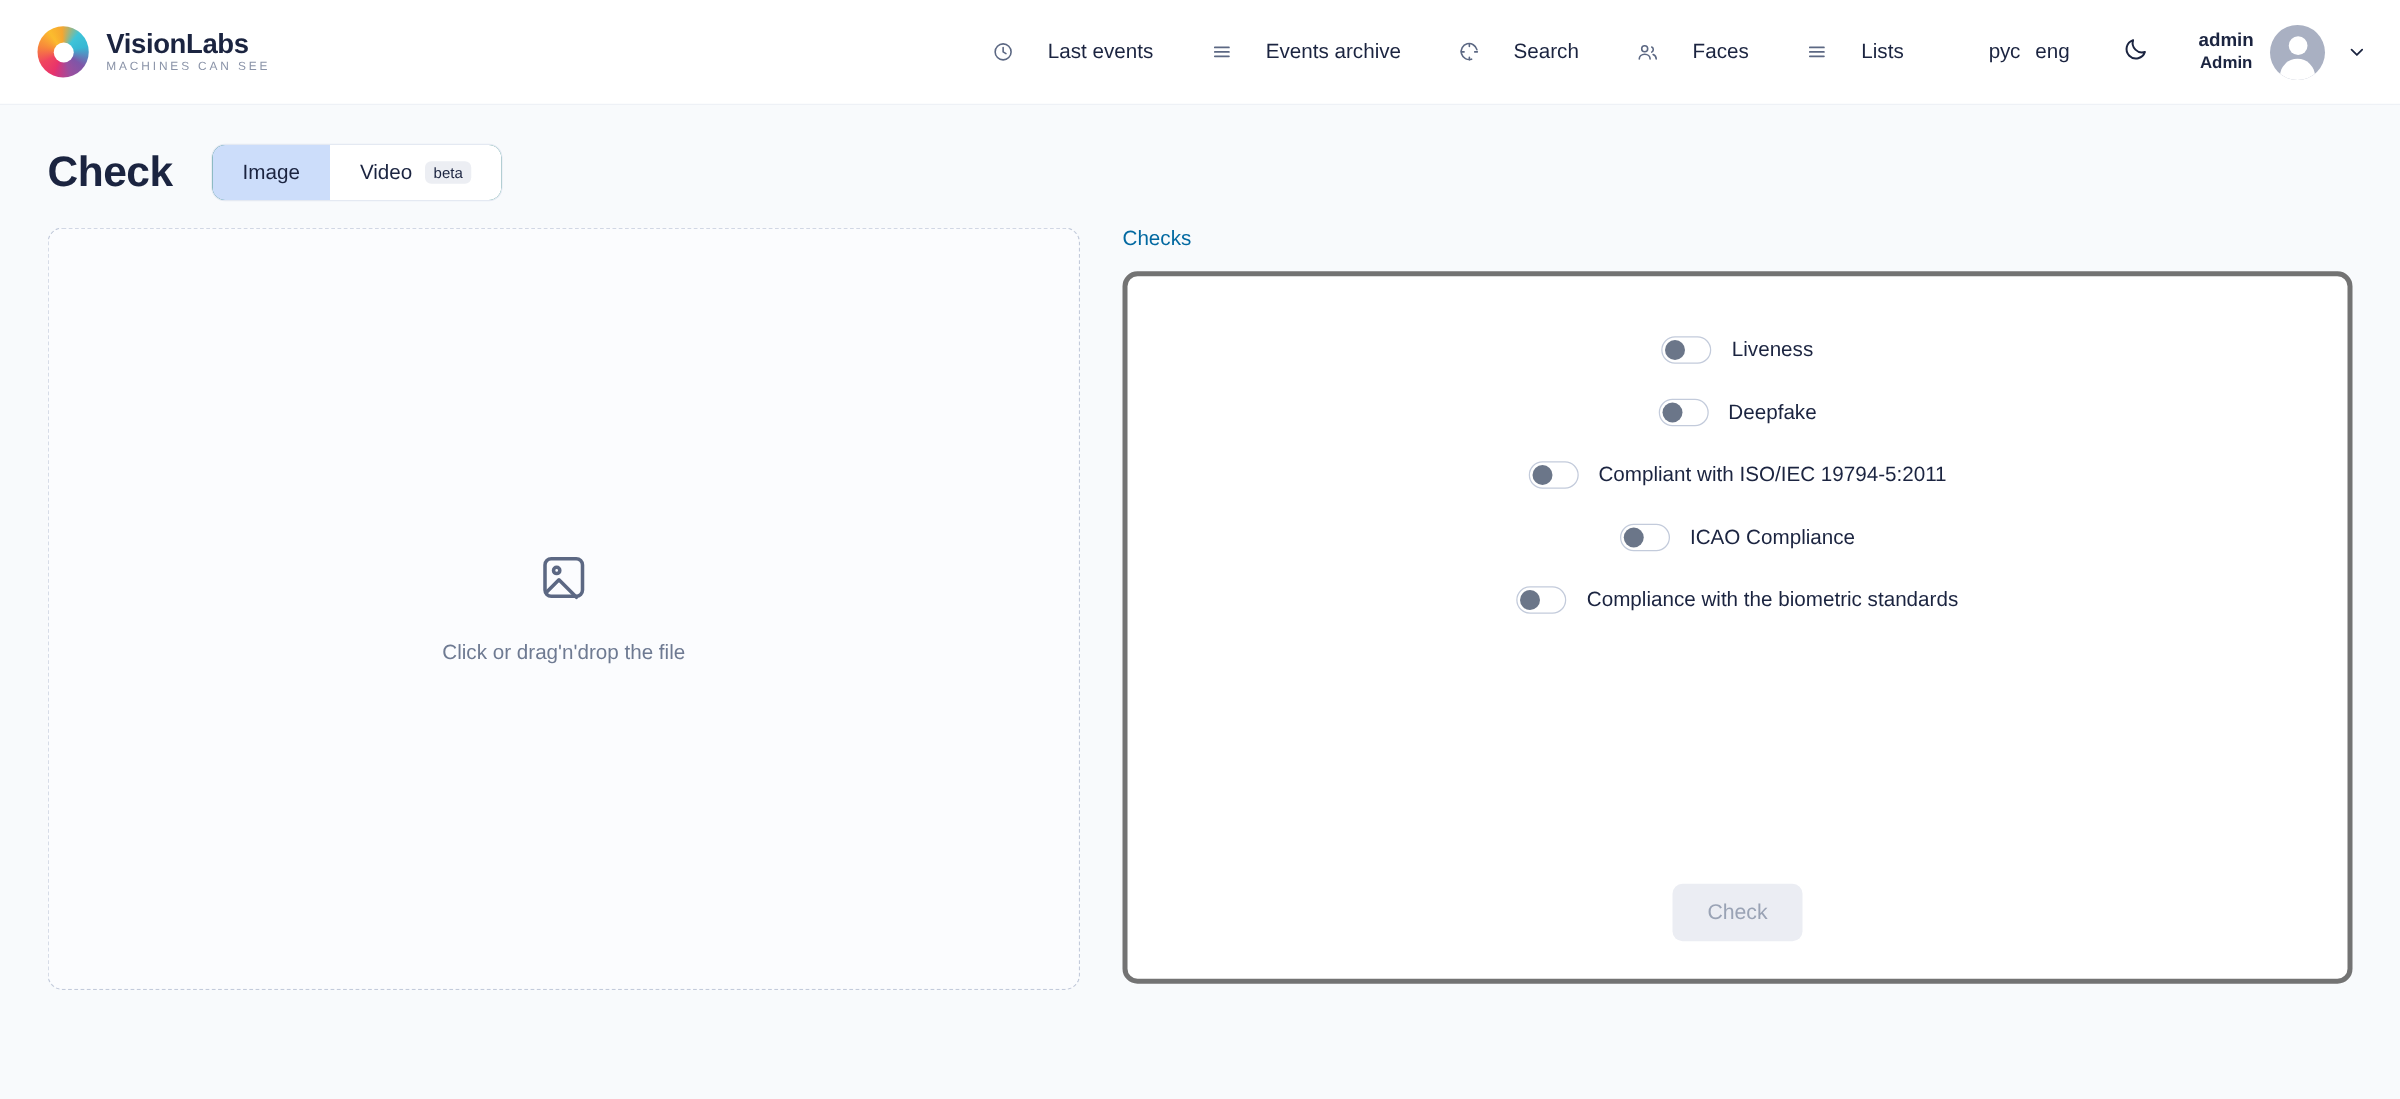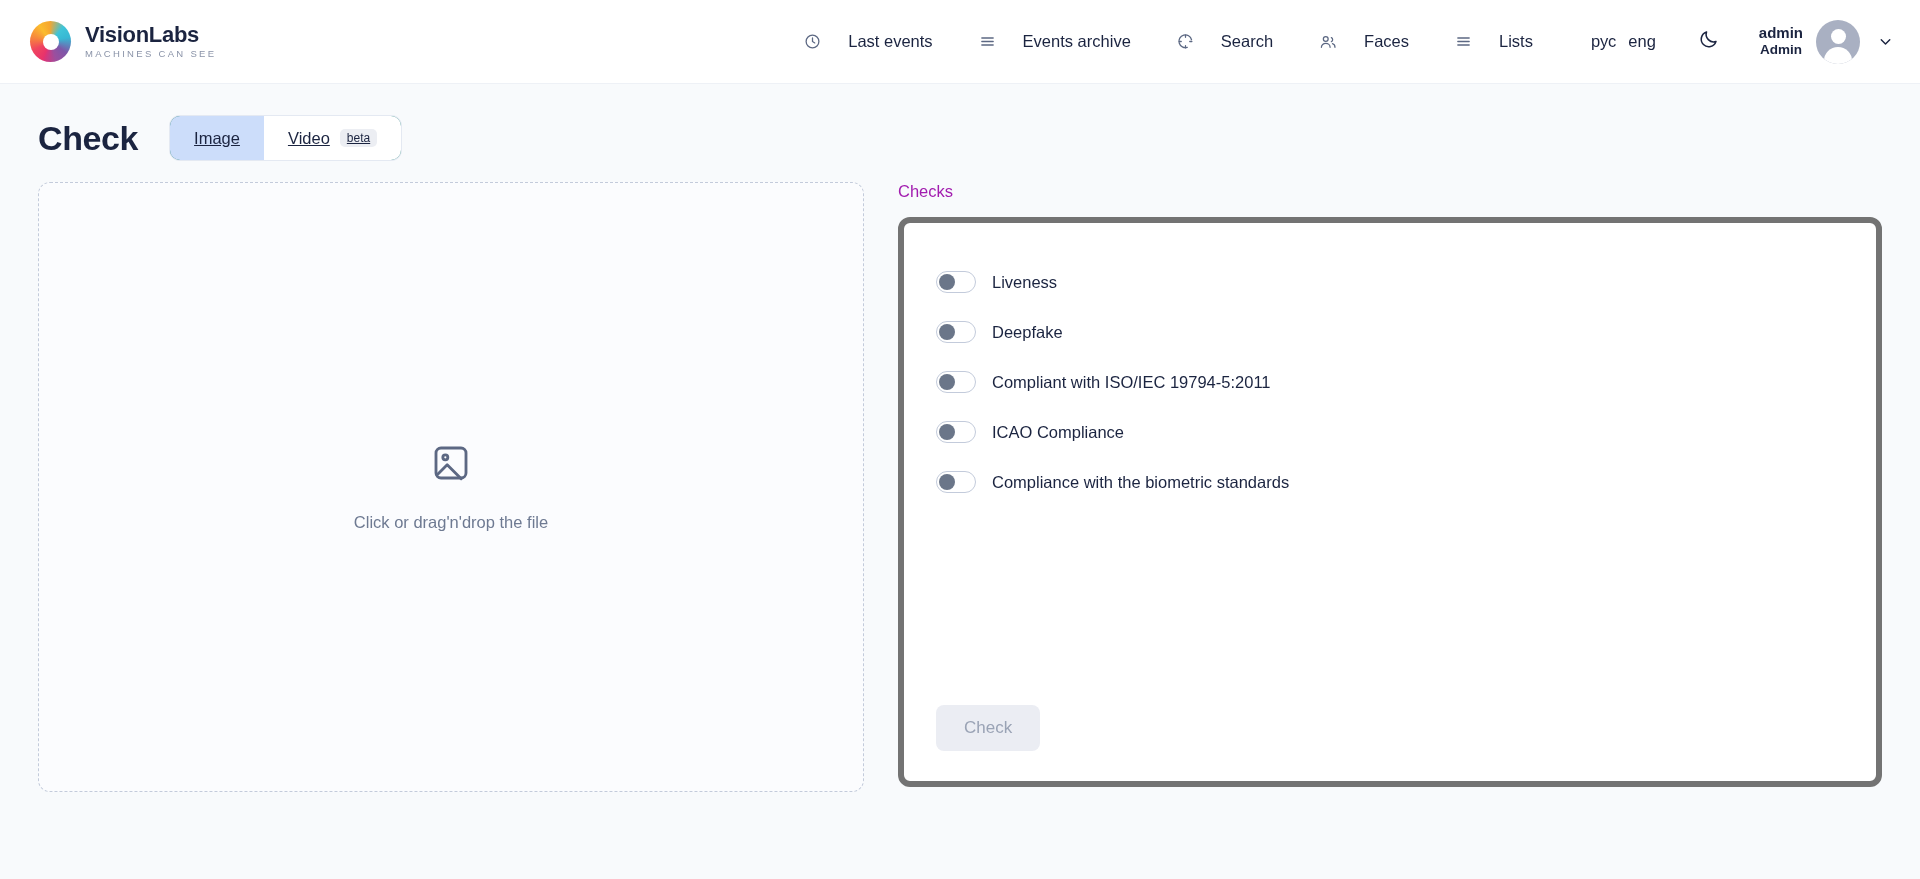--- a/index.html
+++ b/index.html
@@ -114,21 +114,21 @@
     gap: 0;
     margin-left: 46px;
   }
 
   .lang {
     font-size: 16.5px;
     color: #1b2440;
     cursor: pointer;
     padding: 0 6px;
   }
-  .lang.lang-first { margin-left: 6px; }
+  .lang.lang-first { margin-left: 16px; }
 
   .theme-toggle {
     margin-left: 36px;
     cursor: pointer;
     display: flex;
     align-items: center;
   }
 
   .user-block {
     display: flex;
@@ -198,21 +198,20 @@
     letter-spacing: -0.4px;
   }
 
   .tabs {
     display: flex;
     border-radius: 10px;
     overflow: hidden;
     box-shadow: 0 0 0 1px #e4e9f2;
     background: #0f766e;
     height: 44px;
-    text-decoration: underline;
   }
   .tab {
     display: flex;
     align-items: center;
     gap: 10px;
     padding: 0 24px;
     font-size: 16.5px;
     color: #1b2440;
     cursor: pointer;
     background: #ffffff;
@@ -251,32 +250,33 @@
   .dropzone-text {
     font-size: 16.5px;
     color: #6e7a92;
   }
 
   
   .checks-col { flex: 1 1 auto; }
 
   .checks-label {
     font-size: 16.5px;
-    color: #a21caf;
+    color: #0369a1;
     margin-bottom: 16px;
   }
 
   .checks-panel {
     background: #ffffff;
-    border: 6px solid #737373;
+    border: 4px solid #737373;
     border-radius: 12px;
     height: 570px;
     padding: 34px 32px 30px 32px;
     display: flex;
     flex-direction: column;
+    align-items: center;
   }
 
   .check-row {
     display: flex;
     align-items: center;
     gap: 16px;
     height: 50px;
     cursor: pointer;
   }
 

